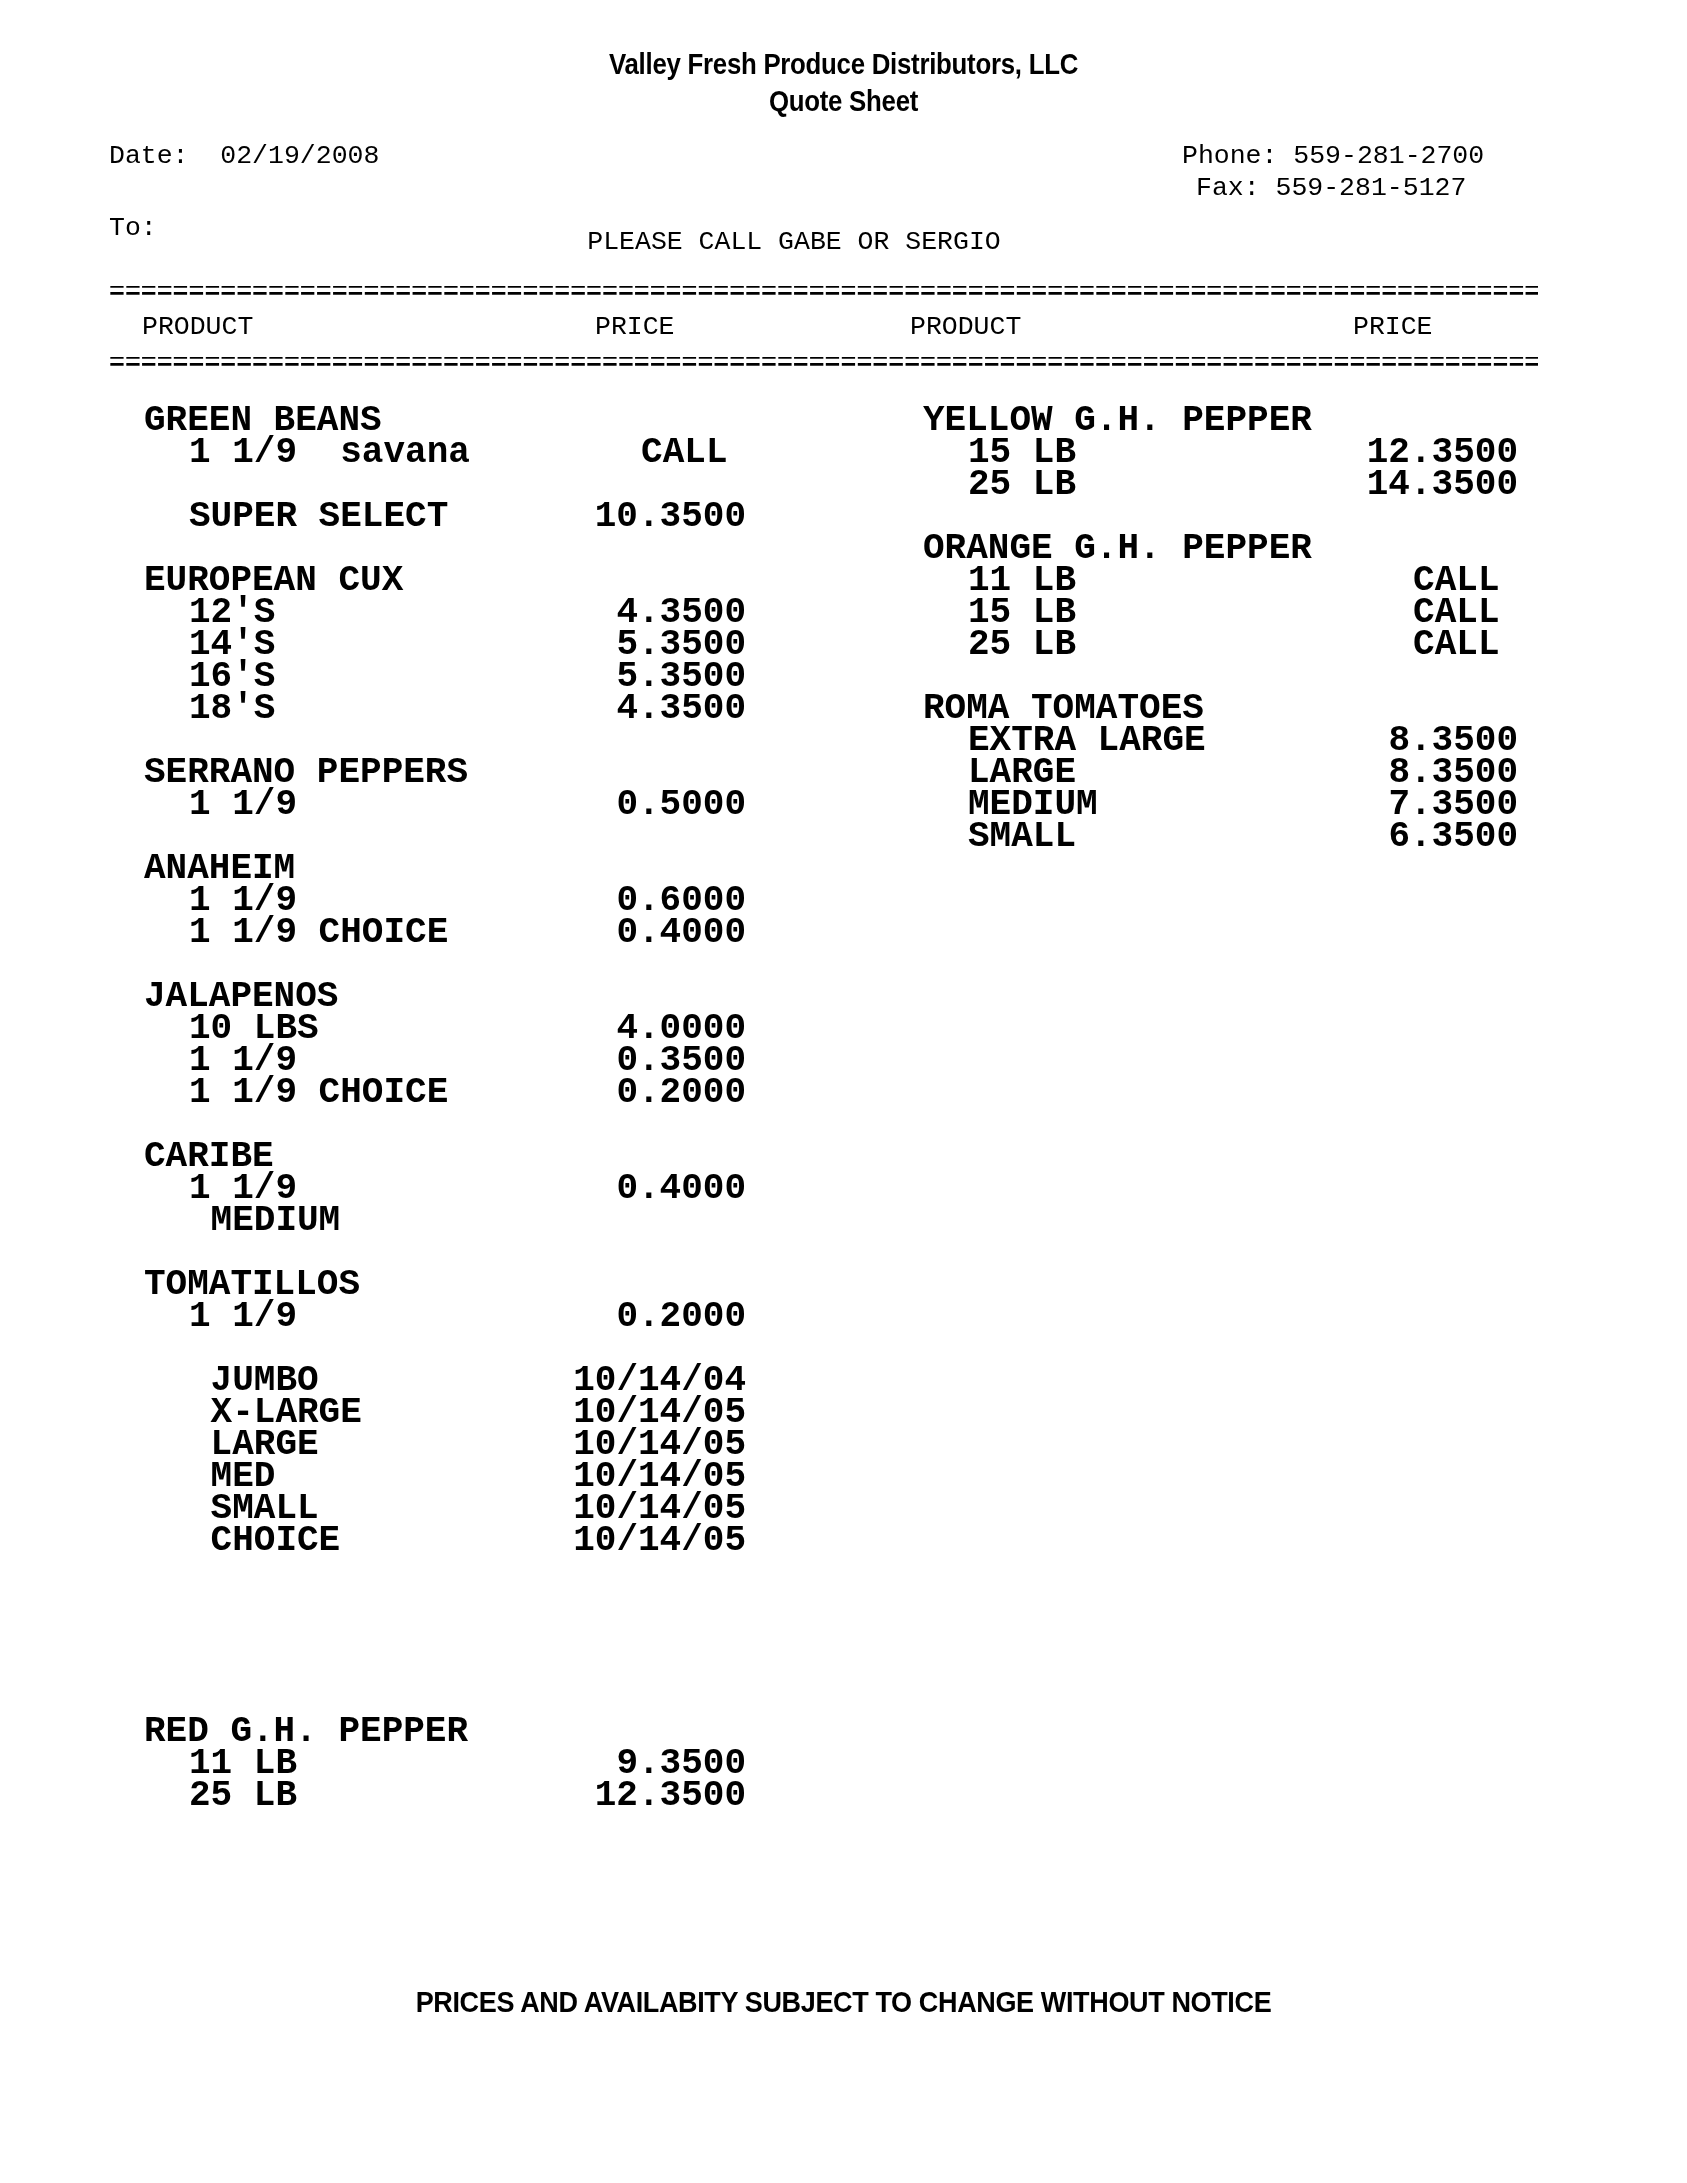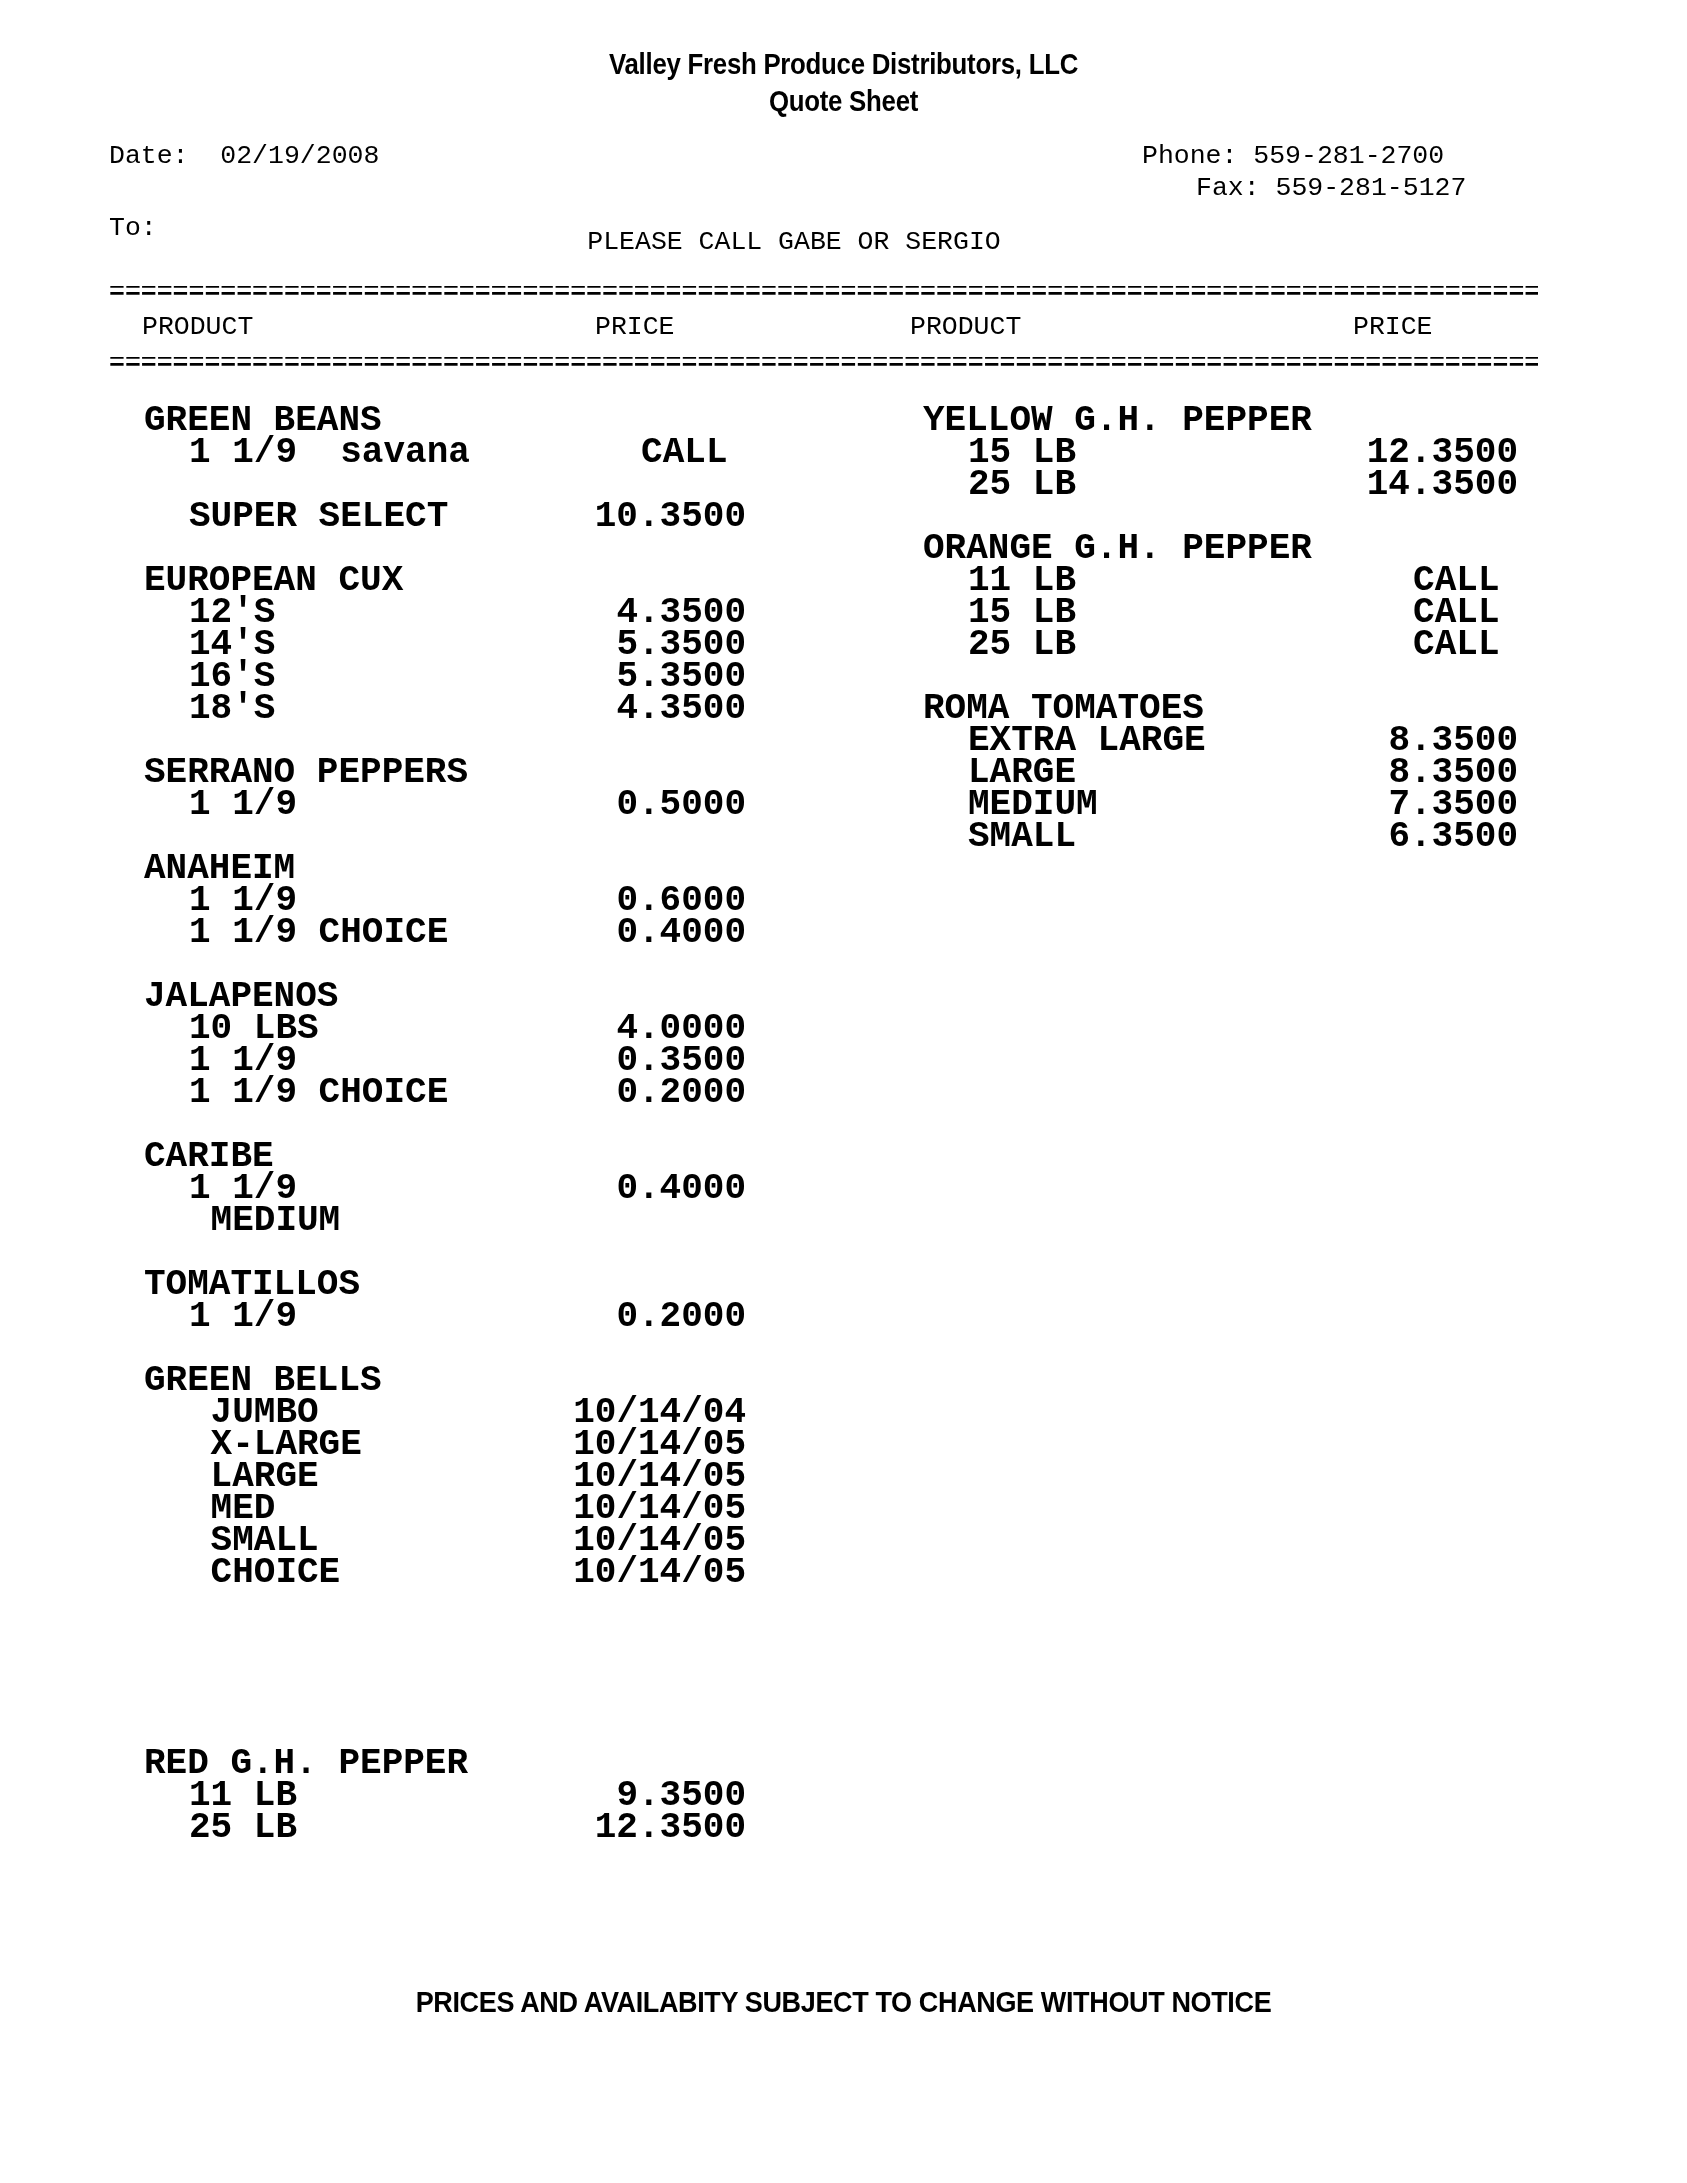--- a/index.html
+++ b/index.html
@@ -37,21 +37,21 @@
   
   .mono {
     font-family: "Liberation Mono", "DejaVu Sans Mono", monospace;
     font-size: 26.5px;
     line-height: 32px;
     white-space: pre;
     position: absolute;
   }
 
   .meta-date   { left: 109px;  top: 140px; }
-  .meta-phone  { left: 1142px; top: 140px; text-align: center; }
+  .meta-phone  { left: 1182px; top: 140px; text-align: center; }
   .meta-fax    { left: 1164px; top: 172px; text-align: left; margin-left: 32px; }
   .meta-to     { left: 109px;  top: 212px; }
   .meta-callline { left: 0; top: 226px; width: 1588px; text-align: center; }
 
   .rule {
     position: absolute;
     left: 109px;
     width: 1429px;
     font-family: "Liberation Mono", "DejaVu Sans Mono", monospace;
     font-size: 26.5px;
@@ -236,21 +236,20 @@
       </div>
     </div>
     <div class="group">
       <div class="group-name">TOMATILLOS</div>
       <div class="row">
         <span class="row-label">1 1/9</span>
         <span class="row-price">0.2000</span>
       </div>
     </div>
     <div class="group">
-      <div class="group-name">GREEN BELLS</div>
       <div class="row">
         <span class="row-label"> JUMBO</span>
         <span class="row-price">10/14/04</span>
       </div>
       <div class="row">
         <span class="row-label"> X-LARGE</span>
         <span class="row-price">10/14/05</span>
       </div>
       <div class="row">
         <span class="row-label"> LARGE</span>

